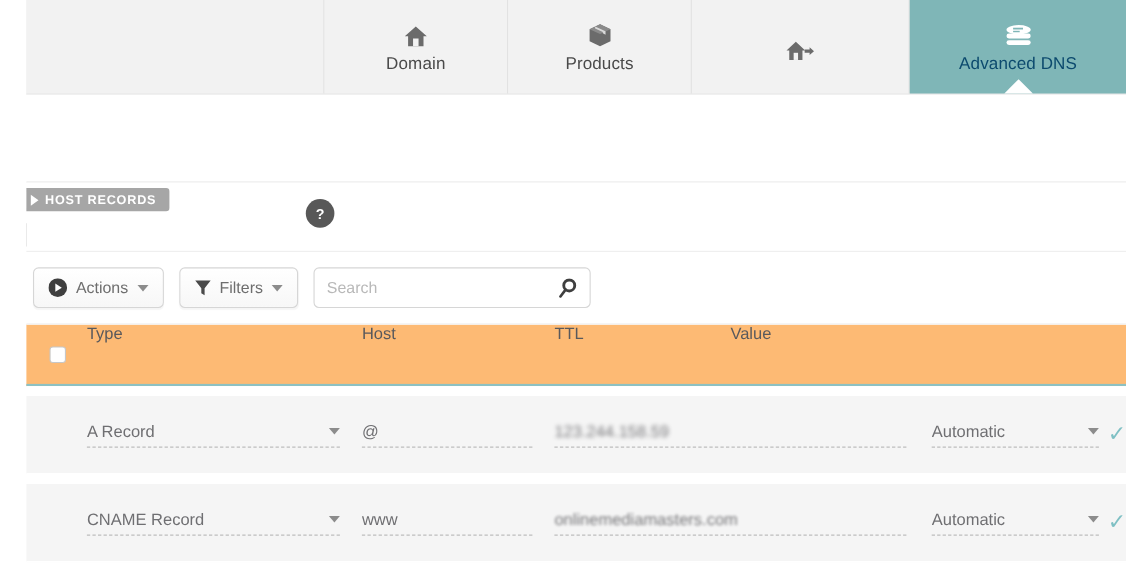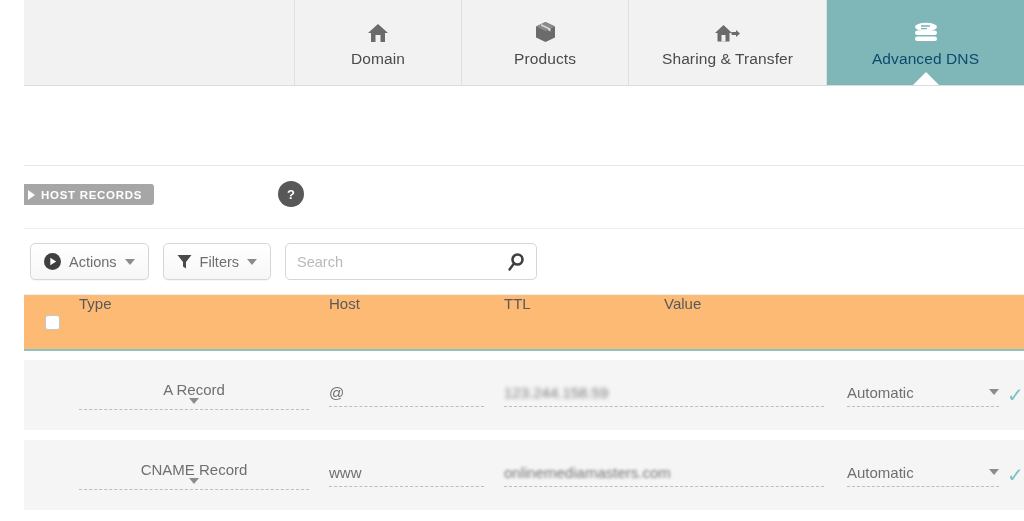--- a/index.html
+++ b/index.html
@@ -259,21 +259,21 @@
     justify-content: space-between;
   }
   .field .fval {
     font-size: 15px;
     color: #6f6f72;
     white-space: nowrap;
     overflow: hidden;
   }
   .field.dashed { border-bottom: 1.5px dashed #bdbdbd; }
 
-  .f-type  { width: 230px; flex-direction: column; }
+  .f-type  { width: 230px; }
   .f-host  { width: 155px; }
   .f-value { width: 320px; }
   .f-ttl   { width: 152px; }
 
   .blurred {
     filter: blur(1.9px);
     opacity: 0.92;
   }
   .blurred-soft {
     filter: blur(1.6px);
@@ -318,21 +318,20 @@
     </div>
 
     <div class="tab wide">
       <span class="tab-icon">
         <svg width="27" height="20" viewBox="0 0 27 20">
           <path d="M9.5 2 L1 10 L3.5 10 L3.5 18.5 L15.5 18.5 L15.5 10 L18 10 Z" fill="#6b6b6b"></path>
           <rect x="7.5" y="12" width="4" height="6.5" fill="#f2f2f2"></rect>
           <path d="M17.5 9 L22 9 L22 7 L26 10.5 L22 14 L22 12 L17.5 12 Z" fill="#6b6b6b"></path>
         </svg>
       </span>
-      <span class="tab-label">Sharing &amp; Transfer</span>
     </div>
 
     <div class="tab wide active">
       <span class="tab-icon">
         <svg width="28" height="21" viewBox="0 0 28 21">
           <ellipse cx="14" cy="5" rx="11" ry="4.2" fill="#ffffff"></ellipse>
           <rect x="3" y="8.5" width="22" height="4.4" rx="2.2" fill="#ffffff"></rect>
           <rect x="3" y="14.5" width="22" height="4.4" rx="2.2" fill="#ffffff"></rect>
           <rect x="9" y="3.2" width="9" height="1.6" fill="#7fb6b7"></rect>
           <rect x="9" y="6" width="6" height="1.3" fill="#7fb6b7"></rect>
@@ -357,21 +356,21 @@
     <div class="dns-select">
       <div class="sel-row">
         <span class="sel-text">Choose DNS Template</span>
         <span class="caret"></span>
       </div>
       <div class="dotted"></div>
     </div>
   </div>
 
   <div class="section section-host">
-    <div class="tagline" style="top:18px;">
+    <div class="tagline" style="top:5px;">
       <span class="tri"></span>
       <span class="tag-text">HOST RECORDS</span>
     </div>
 
     <div class="help" style="left:254px; top:15px;">
       <span>?</span>
     </div>
   </div>
 
   <div class="toolbar">

